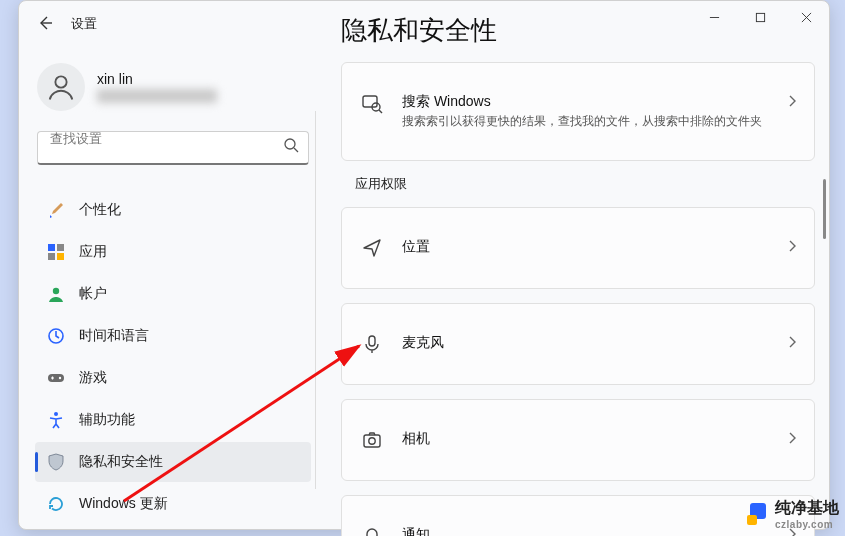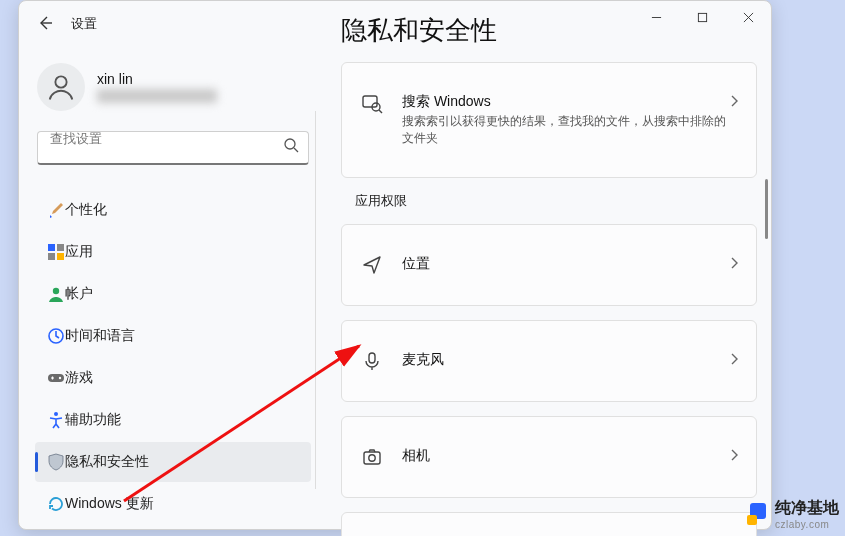--- a/index.html
+++ b/index.html
@@ -1,18 +1,18 @@
 <!DOCTYPE html>
 <html><head>
 <meta charset="utf-8">
 <style>
   * { box-sizing: border-box; margin: 0; padding: 0; }
   html, body { width: 845px; height: 536px; font-family: "Segoe UI", "Microsoft YaHei", sans-serif; background: #cbd8f5; overflow: hidden; }
   .window {
-    position: absolute; left: 18px; top: 0; width: 754px; height: 530px;
+    position: absolute; left: 18px; top: 0; width: 812px; height: 530px;
     background: #f8f9fb; border: 1px solid #d0d0d0; border-radius: 8px;
     box-shadow: 0 4px 18px rgba(0,0,0,.15);
   }
   .titlebar { position: absolute; top: 0; right: 0; display: flex; height: 32px; }
   .titlebtn { width: 46px; height: 32px; display:flex; align-items:center; justify-content:center; color:#333; }
   .titlebtn svg { width:11px; height:11px; }
   .back { position:absolute; left:18px; top:14px; color:#333; }
   .app-title { position:absolute; left:52px; top:14px; font-size:13px; color:#222; }
   .sidebar { position:absolute; left:12px; top:58px; width:284px; }
   .user { display:flex; align-items:center; gap:12px; padding:4px 6px 18px 6px; }
@@ -22,21 +22,21 @@
   .user-sub { width:120px; height:14px; filter: blur(4px); background:#c9c9c9; border-radius:2px; margin-top:2px; }
   .search { margin: 0 6px 24px 6px; position:relative; }
   .search input {
     width:100%; height:34px; padding:0 34px 18px 12px; font-size:13px;
     border:1px solid #cfcfcf; border-bottom:2px solid #777; border-radius:4px; background:#fff; color:#555;
   }
   .search input::placeholder { color:#777; }
   .search .sicon { position:absolute; right:10px; top:8px; color:#555; }
   .nav { display:flex; flex-direction:column; }
   .nav-item {
-    display:flex; align-items:center; gap:0; height:40px;
+    display:flex; align-items:center; gap:14px; height:40px;
     padding:0 12px; margin:1px 4px; font-size:14px; color:#222; border-radius:4px;
   }
   .nav-item.active { background:#e9ebee; position:relative; }
   .nav-item.active::before {
     content:""; position:absolute; left:0; top:10px; bottom:10px; width:3px;
     background:#245bdb; border-radius:2px;
   }
   .nav-icon { width:18px; height:18px; display:flex; align-items:center; justify-content:center; }
   .divider { position:absolute; left:296px; top:110px; bottom:40px; width:1px; background:#ddd; }
   .main { position:absolute; left:322px; top:12px; right:14px; bottom:10px; }
@@ -49,21 +49,21 @@
   .card .ctext { margin-left:16px; flex:1; }
   .card .ctitle { font-size:14px; color:#111; }
   .card .csub { font-size:12px; color:#555; margin-top:2px; }
   .card .chev { color:#666; }
   .section-label { font-size:13px; color:#222; margin:4px 0 14px 14px; }
   .arrow-annot { position:absolute; pointer-events:none; left:0; top:0; width:100%; height:100%; }
   .watermark {
     position:absolute; right:6px; bottom:6px; display:flex; align-items:center; gap:6px;
     font-weight:600; color:#222;
   }
-  .watermark .wsub { font-size:10px; color:#888; font-weight:400; letter-spacing:.5px; }
+  .watermark .wsub { font-size:10px; color:#888; font-weight:700; letter-spacing:.5px; }
   .wm-logo { width:22px; height:22px; position:relative; }
   .wm-logo .b1 { position:absolute; width:16px; height:16px; background:#2a63ff; border-radius:3px; left:3px; top:0; }
   .wm-logo .b2 { position:absolute; width:10px; height:10px; background:#ffb400; border-radius:2px; left:0; top:12px; }
   .scroll-ind { position:absolute; right:3px; top:178px; width:3px; height:60px; background:#888; border-radius:2px; }
 </style>
 </head>
 <body>
 
 <div class="window">
 

